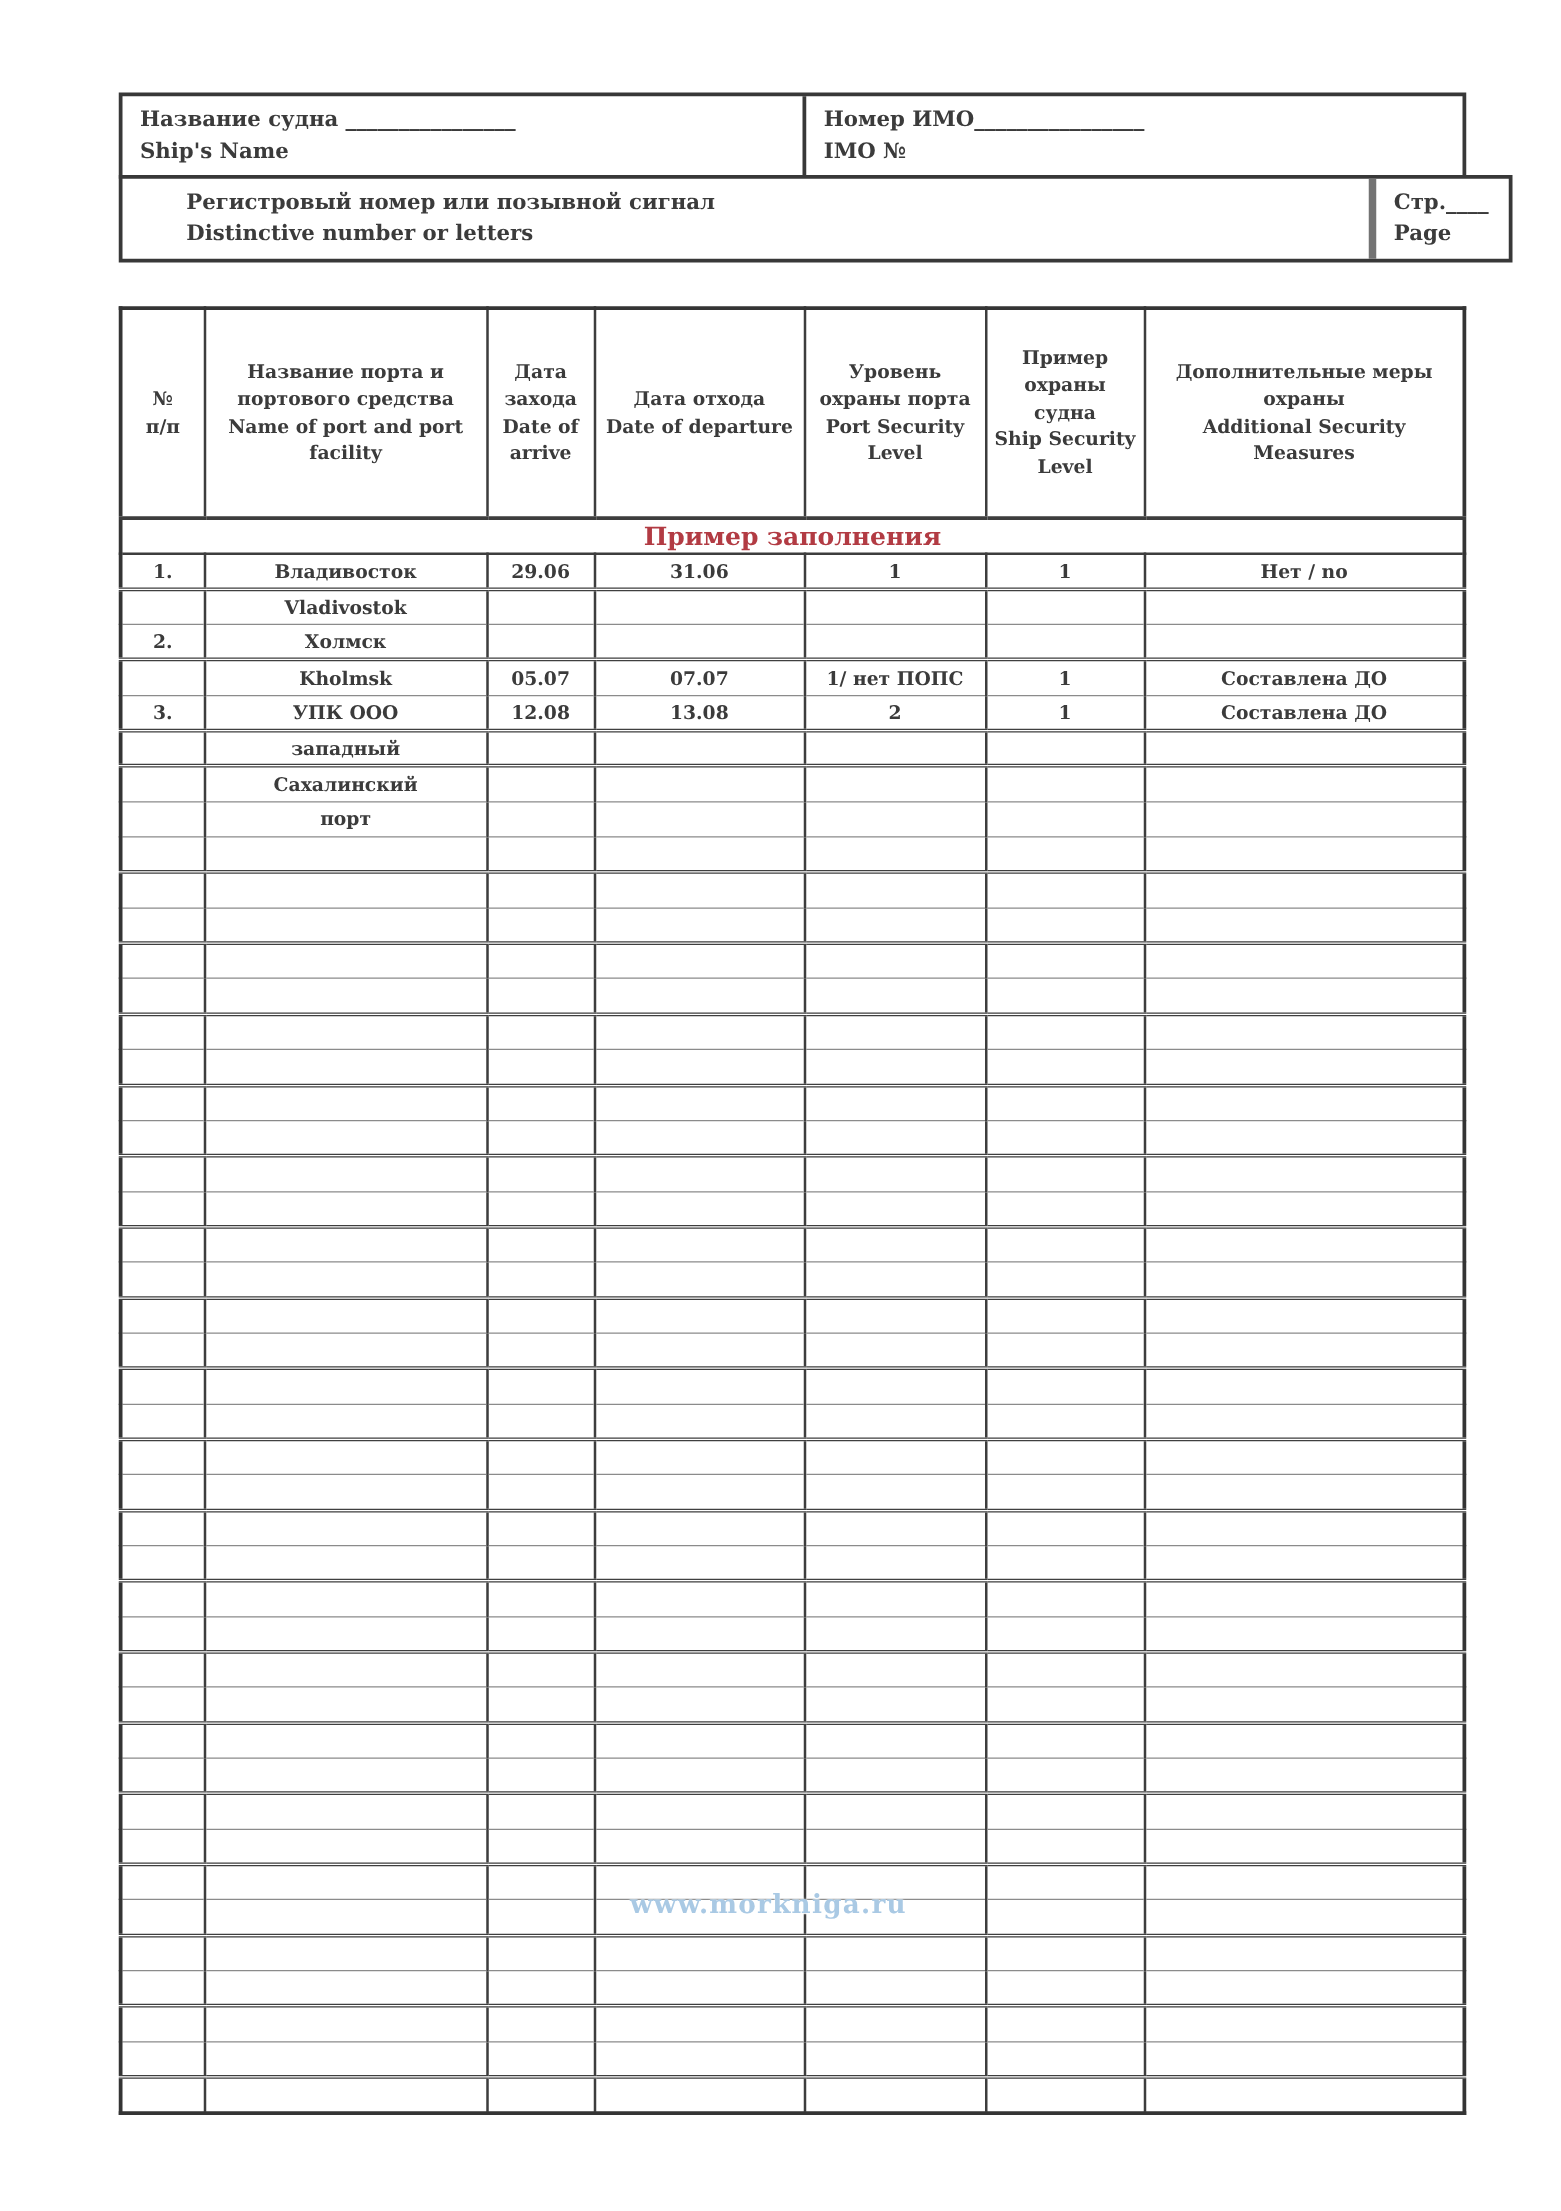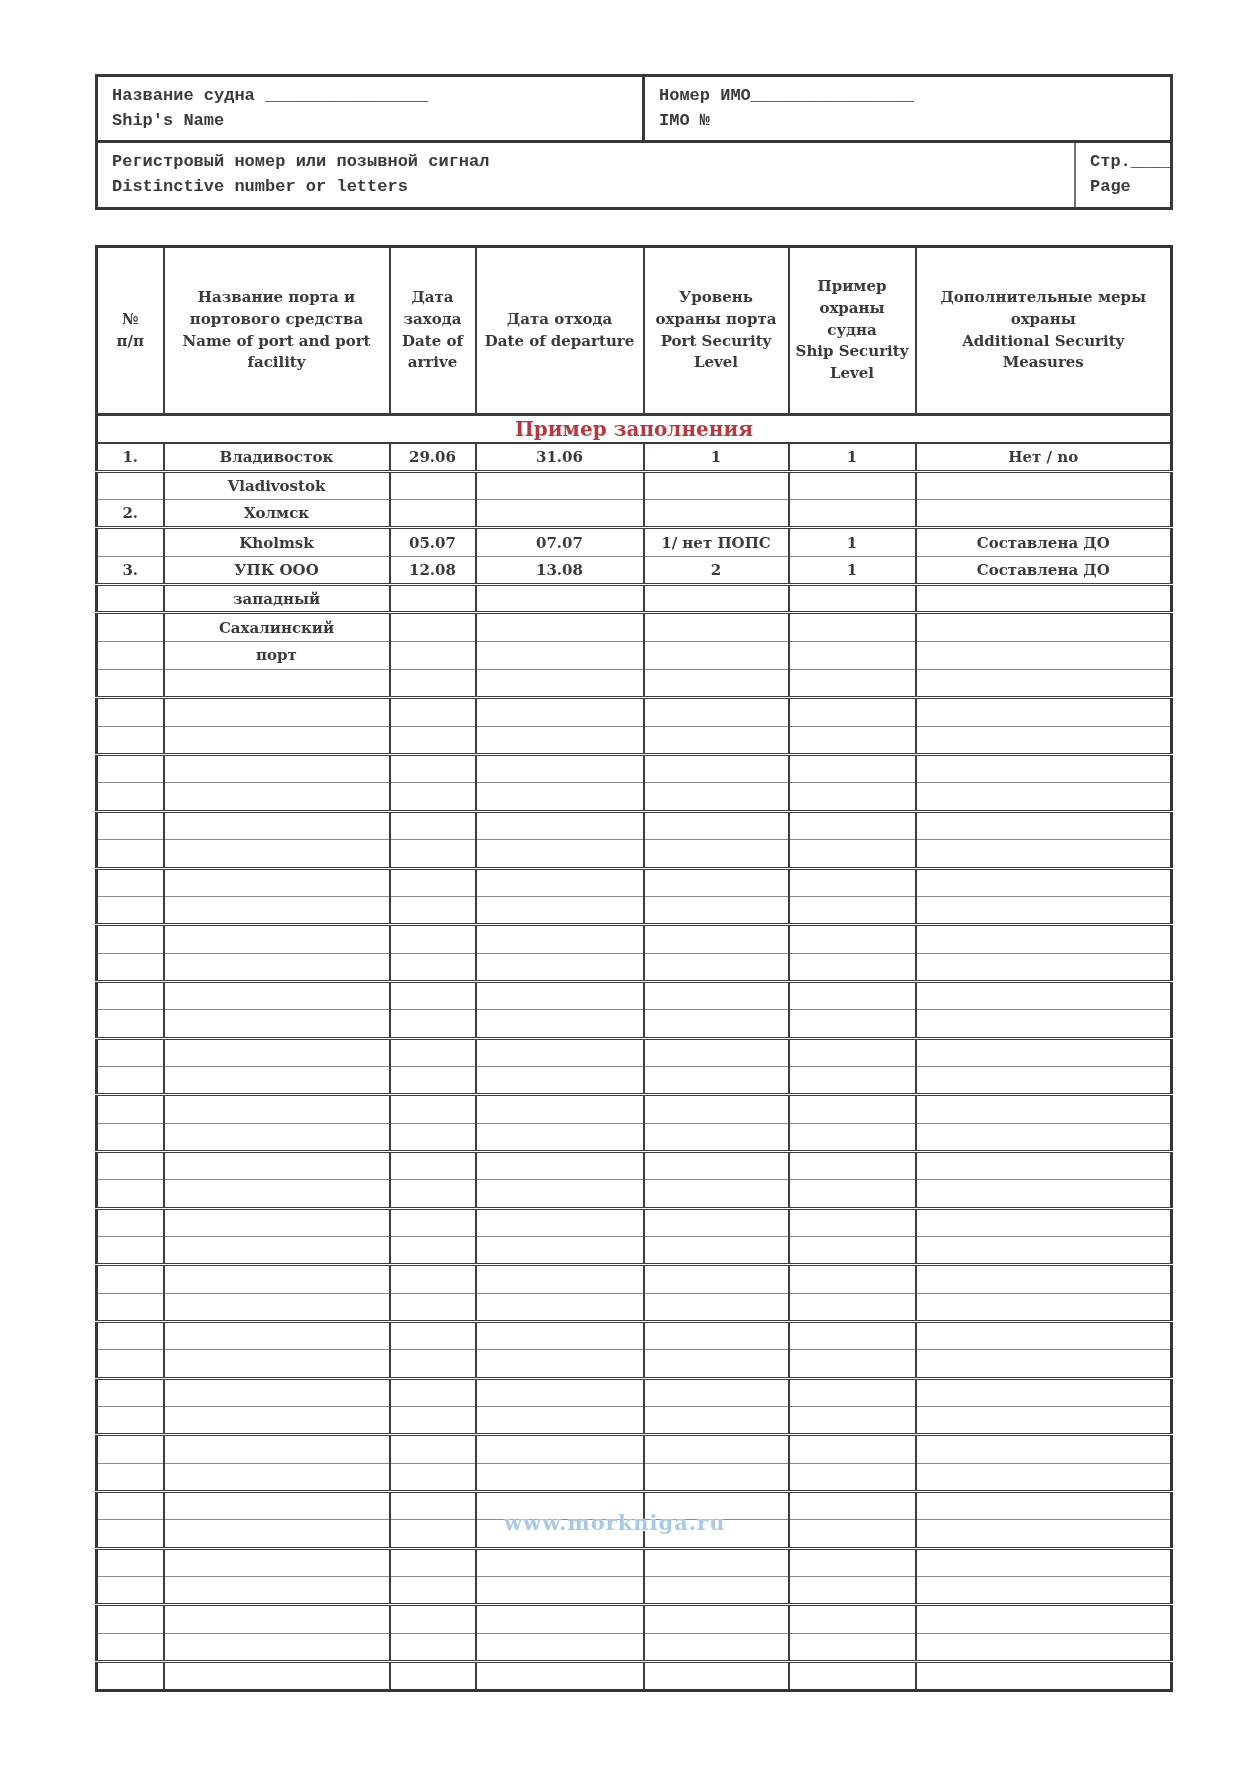--- a/index.html
+++ b/index.html
@@ -18,33 +18,32 @@
   .hbox {
     position: absolute;
     left: 95px;
     width: 1072px;
     border: 3px solid #383838;
     display: flex;
     background: #fff;
     box-sizing: content-box;
   }
   .hbox1 { top: 74px;  height: 63px; }
-  .hbox2 { top: 140px; height: 64px; }
+  .hbox2 { top: 140px; height: 64px; padding-left: 37px; }
   .hcell {
     padding: 7px 0 0 14px;
     font-size: 17px;
     line-height: 1.45;
     box-sizing: border-box;
-    font-family: Liberation Mono, monospace;
   }
   .hcell .ln { display: block; }
   .hbox1 .c-left  { width: 544px; }
   .hbox1 .c-right { flex: 1; border-left: 3px solid #383838; }
   .hbox2 .c-left  { flex: 1; }
-  .hbox2 .c-right { width: 96px; border-left: 2px solid #737373; }
+  .hbox2 .c-right { width: 112px; border-left: 6px solid #737373; }
 
   
   .tablewrap {
     position: absolute;
     left: 95px;
     top: 245px;
     width: 1078px;
     height: 1447px;
   }
   table.log {

